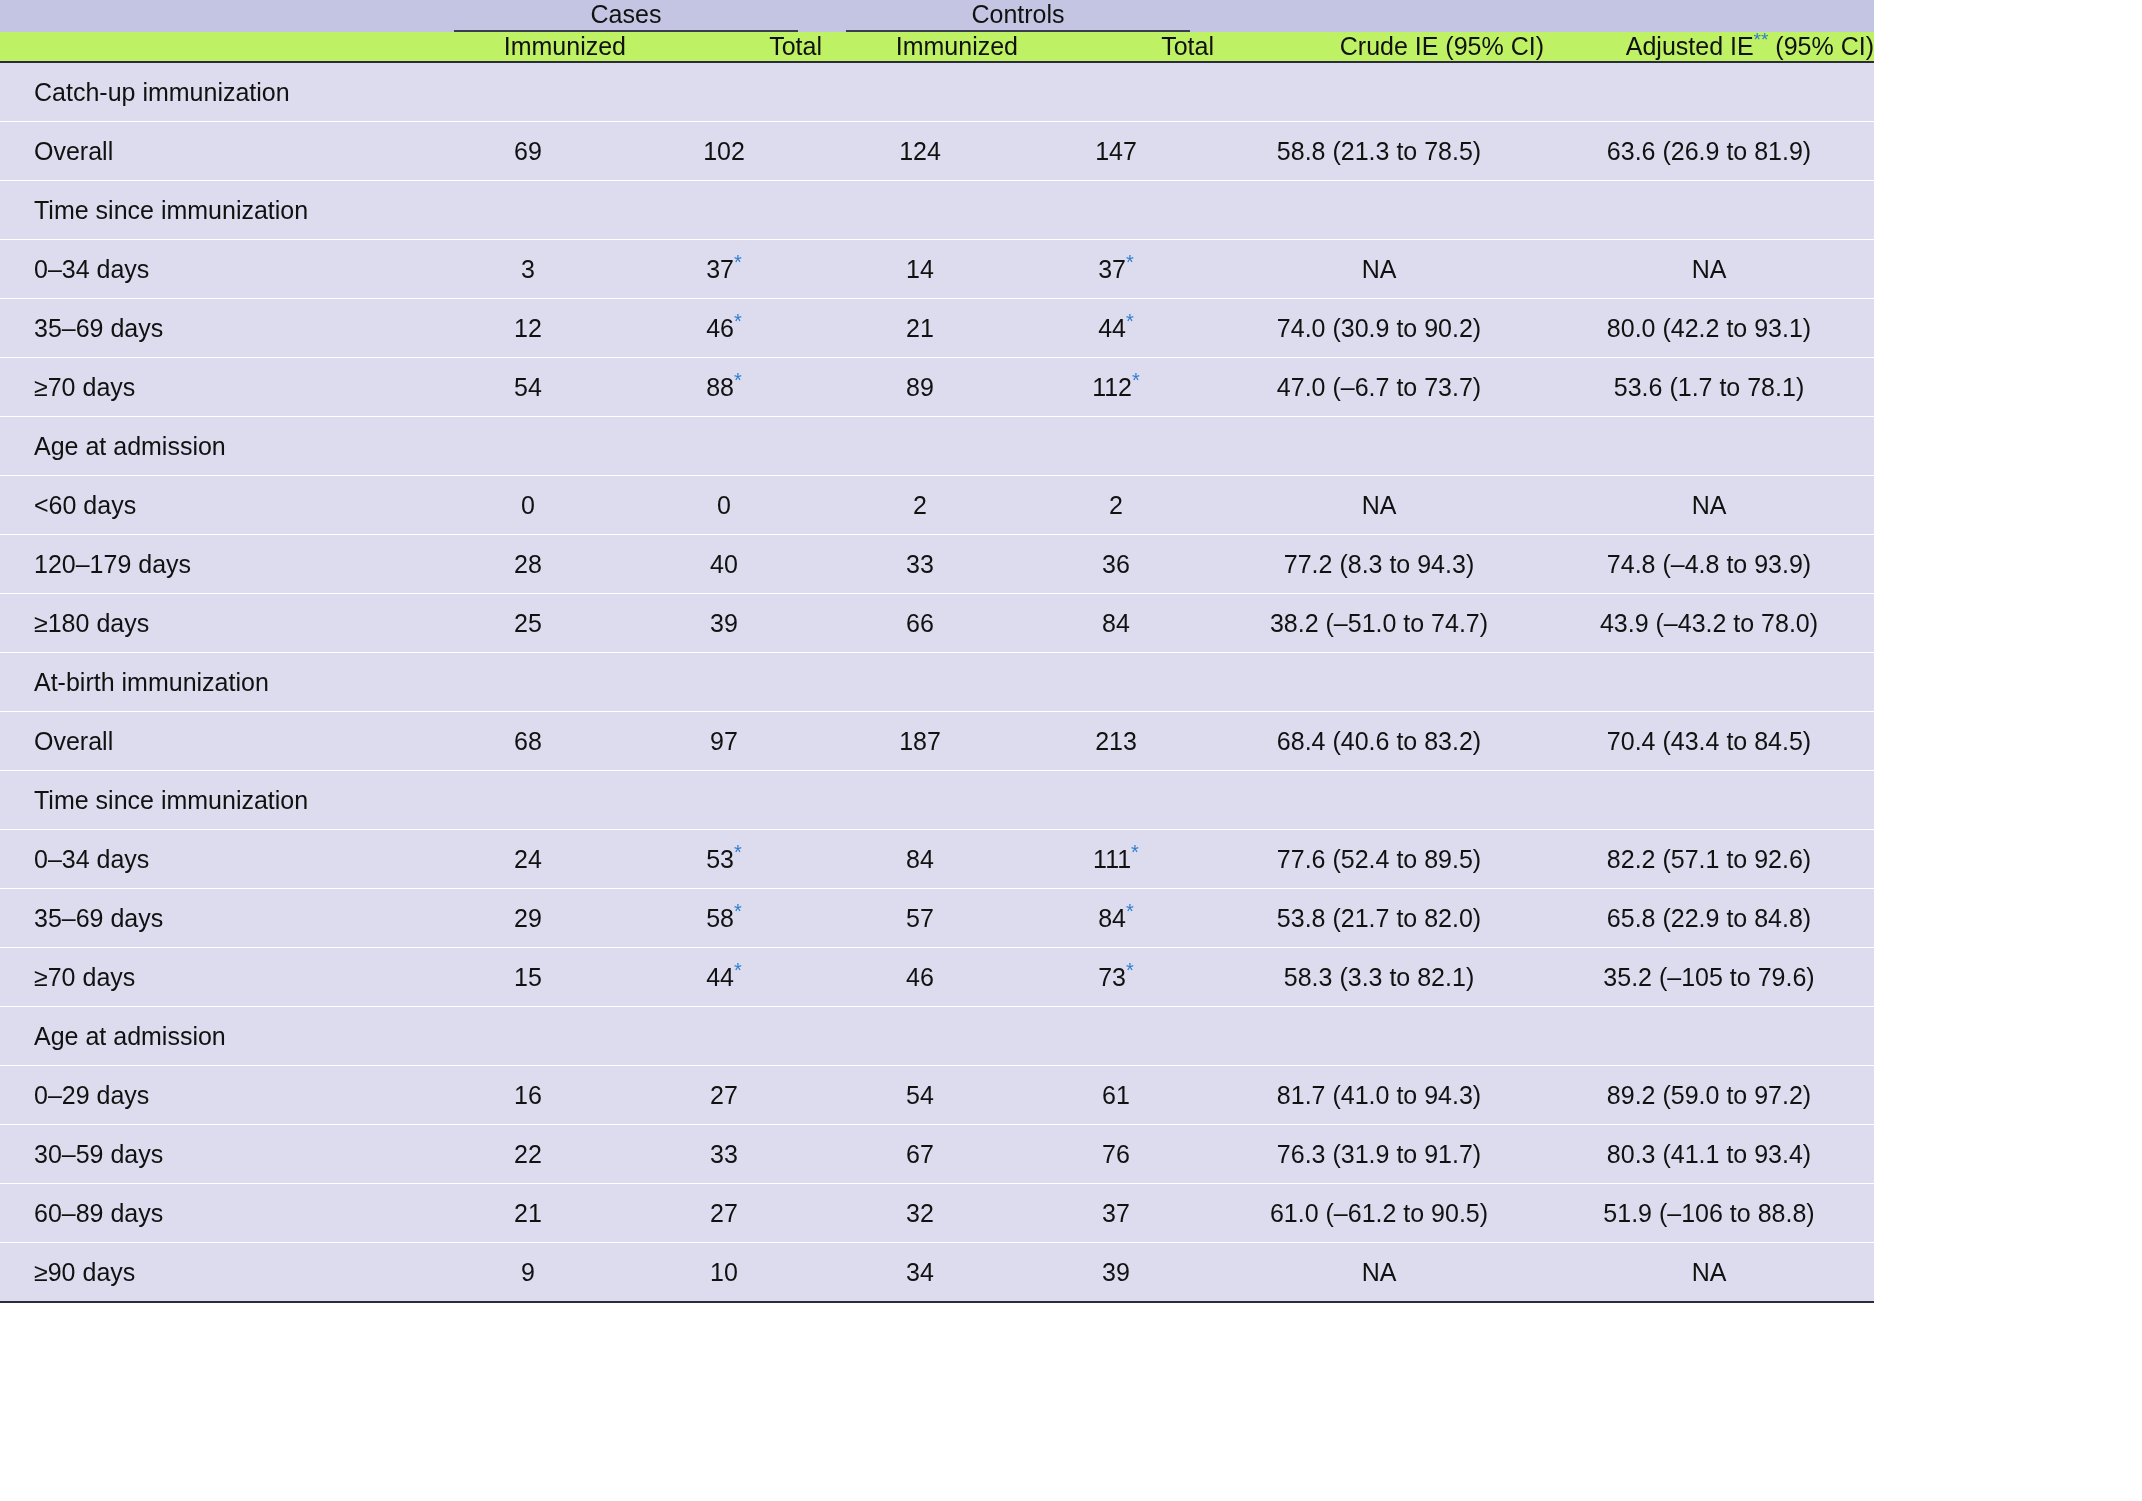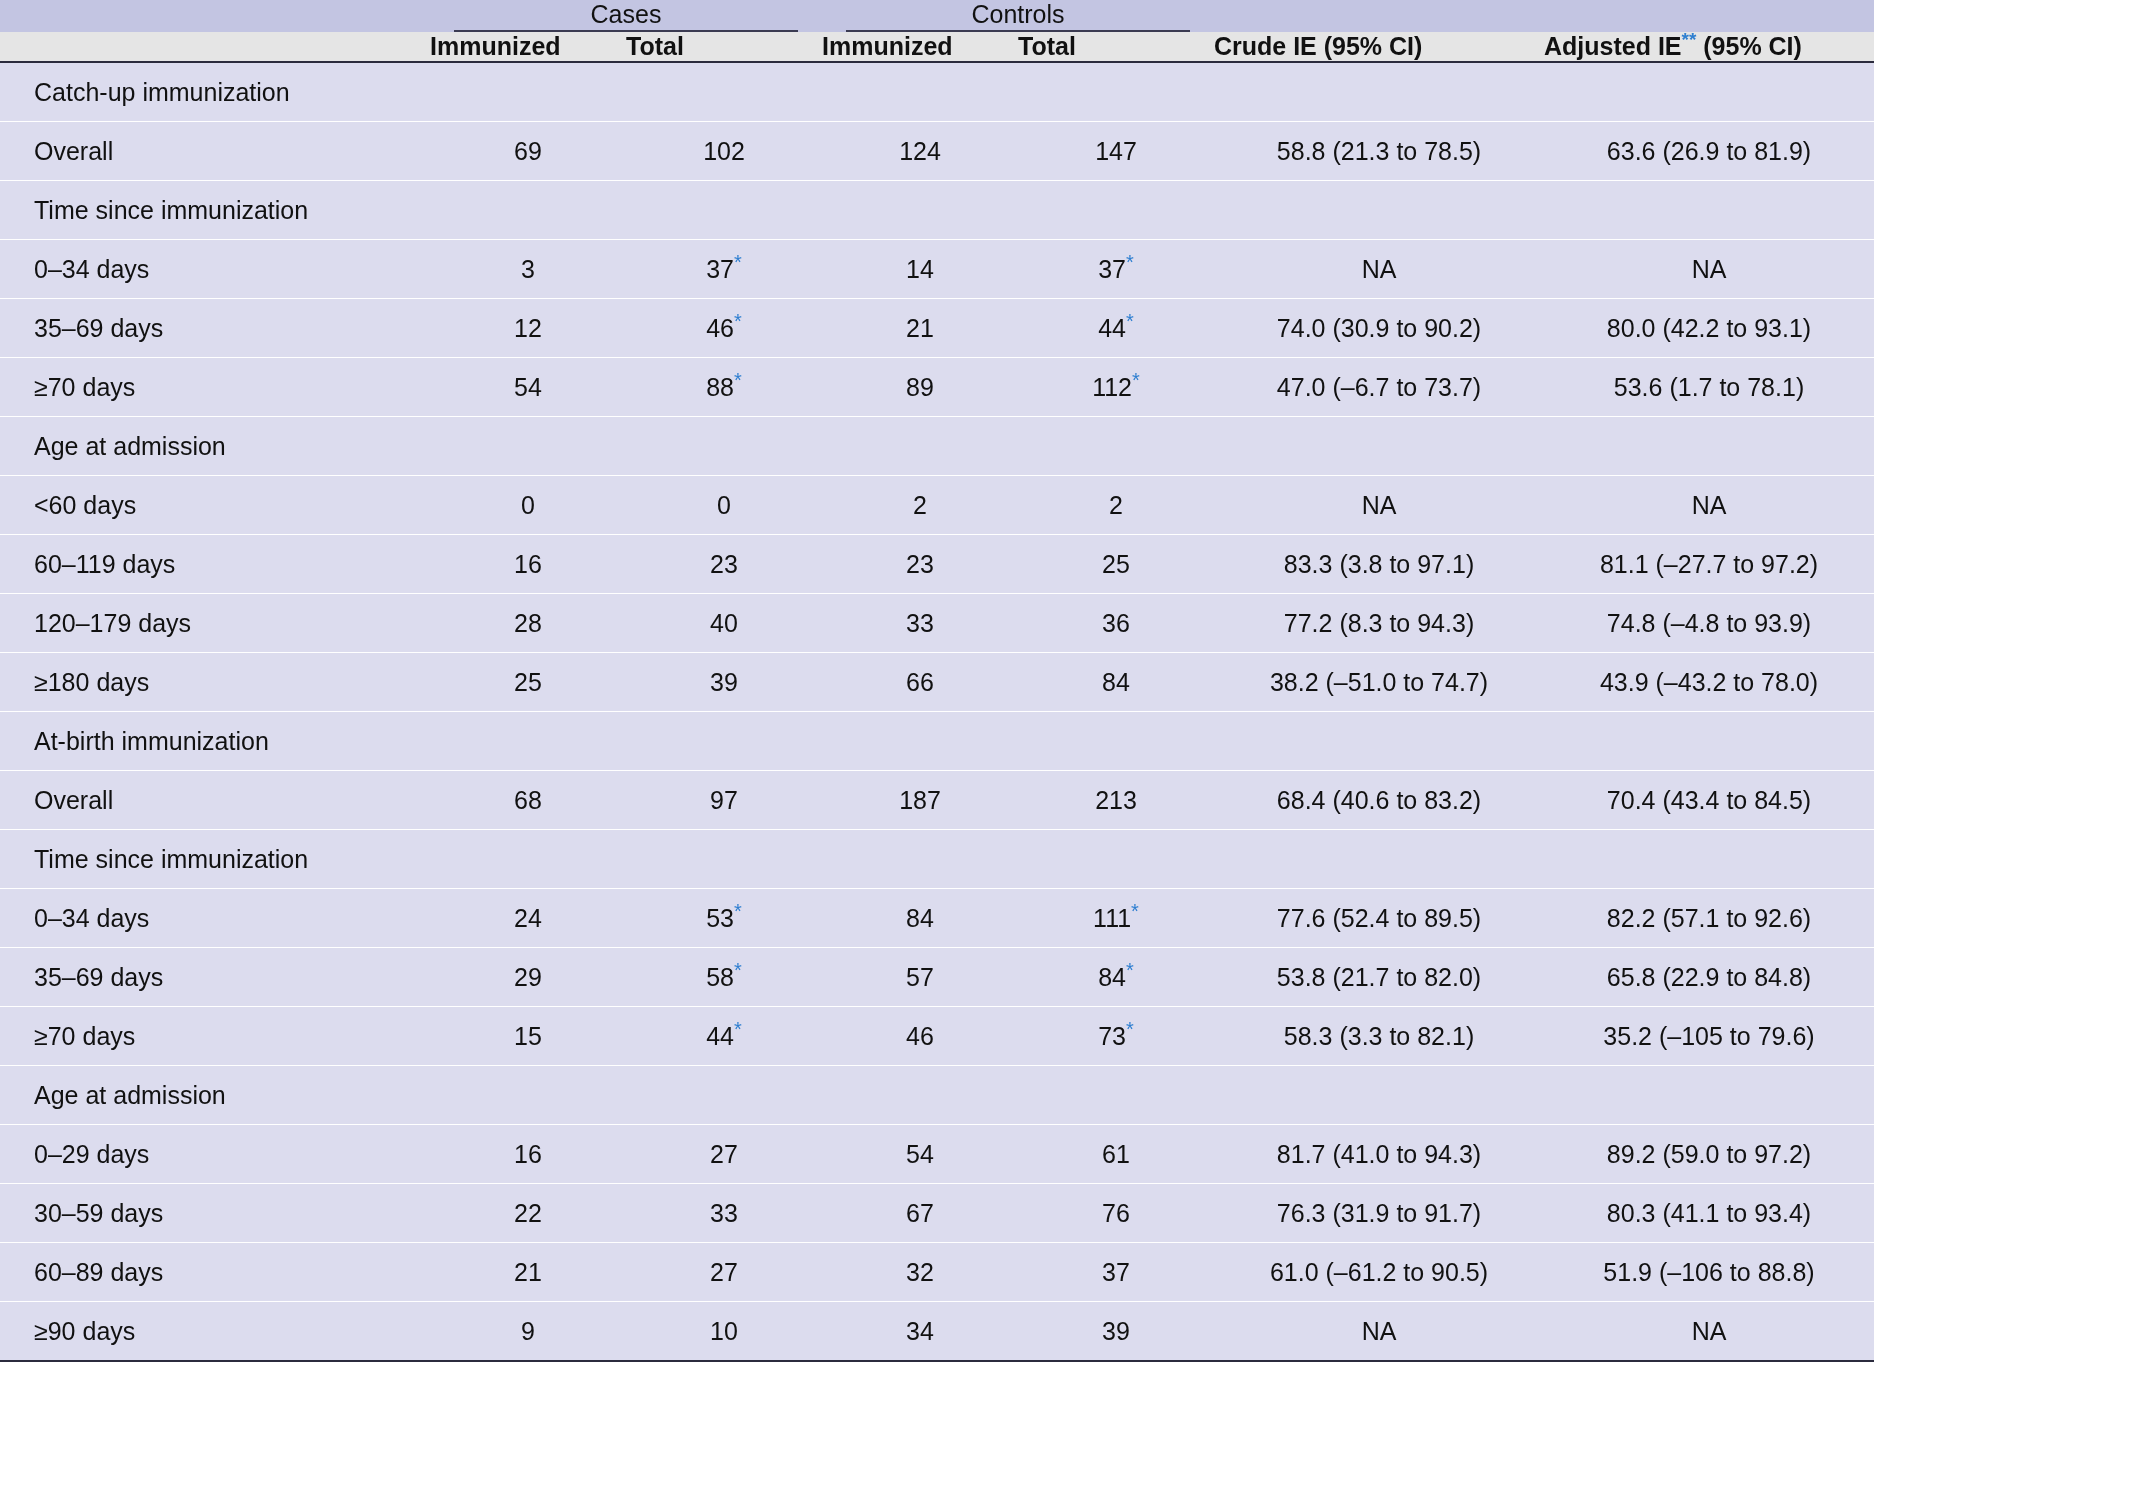--- a/index.html
+++ b/index.html
@@ -34,24 +34,24 @@
   }
   .hdr-top th {
     background: #c3c5e2;
     font-weight: normal;
     font-size: 25px;
     text-align: center;
     padding: 14px 0 10px 0;
     vertical-align: bottom;
   }
   .hdr-sub th {
-    background: #e5e5e5;
-    font-weight: bold;
-    font-size: 25px;
-    text-align: left;
+    background: #bef264;
+    font-weight: normal;
+    font-size: 25px;
+    text-align: right;
     padding: 10px 0 22px 0;
     vertical-align: bottom;
   }
   .grouprule {
     border-bottom: 2px solid #3b3b52;
     height: 0;
     margin: 0 24px;
   }
   .hdr-rule-row td {
     background: #c3c5e2;
@@ -204,29 +204,20 @@
         <tr class="row">
           <td class="label indent">&lt;60 days</td>
           <td class="num"><span>0</span></td>
           <td class="num"><span>0</span></td>
           <td class="num"><span>2</span></td>
           <td class="num"><span>2</span></td>
           <td class="num"><span>NA</span></td>
           <td class="num"><span>NA</span></td>
         </tr>
         <tr class="row">
-          <td class="label indent">60–119 days</td>
-          <td class="num"><span>16</span></td>
-          <td class="num"><span>23</span></td>
-          <td class="num"><span>23</span></td>
-          <td class="num"><span>25</span></td>
-          <td class="num"><span>83.3 (3.8 to 97.1)</span></td>
-          <td class="num"><span>81.1 (–27.7 to 97.2)</span></td>
-        </tr>
-        <tr class="row">
           <td class="label indent">120–179 days</td>
           <td class="num"><span>28</span></td>
           <td class="num"><span>40</span></td>
           <td class="num"><span>33</span></td>
           <td class="num"><span>36</span></td>
           <td class="num"><span>77.2 (8.3 to 94.3)</span></td>
           <td class="num"><span>74.8 (–4.8 to 93.9)</span></td>
         </tr>
         <tr class="row">
           <td class="label indent">≥180 days</td>

